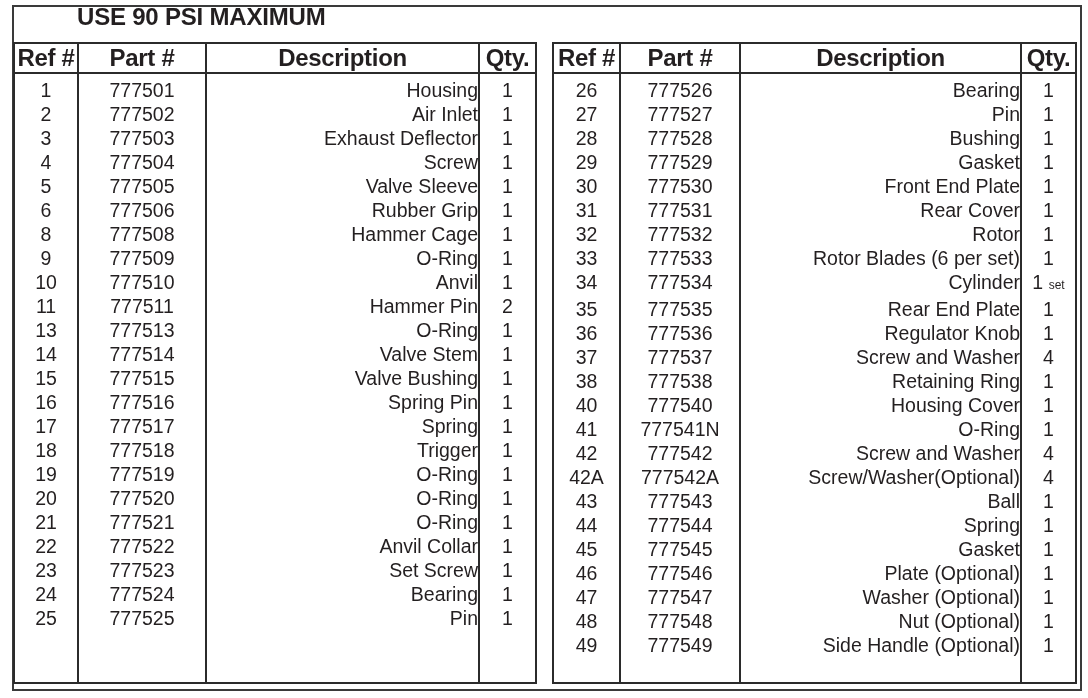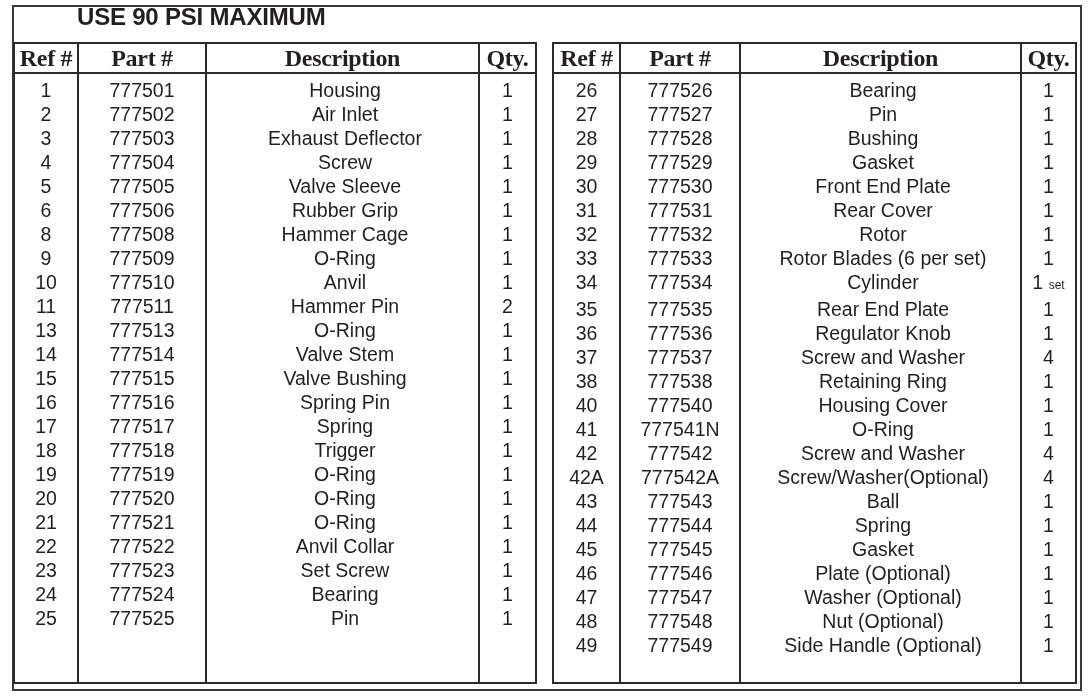--- a/index.html
+++ b/index.html
@@ -6,26 +6,26 @@
   body{width:1088px;height:698px;position:relative;overflow:hidden;
        font-family:"Liberation Sans",sans-serif;color:#231f20;}
   .frame{position:absolute;left:12px;top:5px;width:1070px;height:686px;
          border:2px solid #3a3a3a;box-sizing:border-box;}
   .title{position:absolute;left:77px;top:3px;font-weight:bold;font-size:24px;
          letter-spacing:-0.2px;color:#231f20;line-height:28px;}
   table.parts{position:absolute;border-collapse:collapse;table-layout:fixed;
               border:2px solid #2b2b2b;}
   table.parts th{font-weight:bold;font-size:24px;height:28px;padding:0;
                  border:2px solid #2b2b2b;line-height:26px;color:#231f20;
-                 white-space:nowrap;letter-spacing:-0.3px;font-family:Liberation Serif, serif;}
+                 white-space:nowrap;letter-spacing:-0.3px;}
   table.parts td{font-size:19.5px;padding:0;height:24px;line-height:24px;
                  border-left:2px solid #2b2b2b;border-right:2px solid #2b2b2b;
                  white-space:nowrap;vertical-align:top;color:#231f20;}
   table.parts td.ref,table.parts td.part{text-align:center;}
-  table.parts td.desc{text-align:center;padding-left:5px;}
+  table.parts td.desc{text-align:right;padding-left:5px;}
   table.parts td.qty{text-align:center;}
   table.parts tr.first td{padding-top:4px;}
   table.parts tr.filler td{height:auto;}
   .set{font-size:12px;}
   #left-table{left:13px;top:42px;width:522px;height:642px;}
   #right-table{left:552px;top:42px;width:523px;height:642px;}
 </style>
 </head>
 <body>
 

